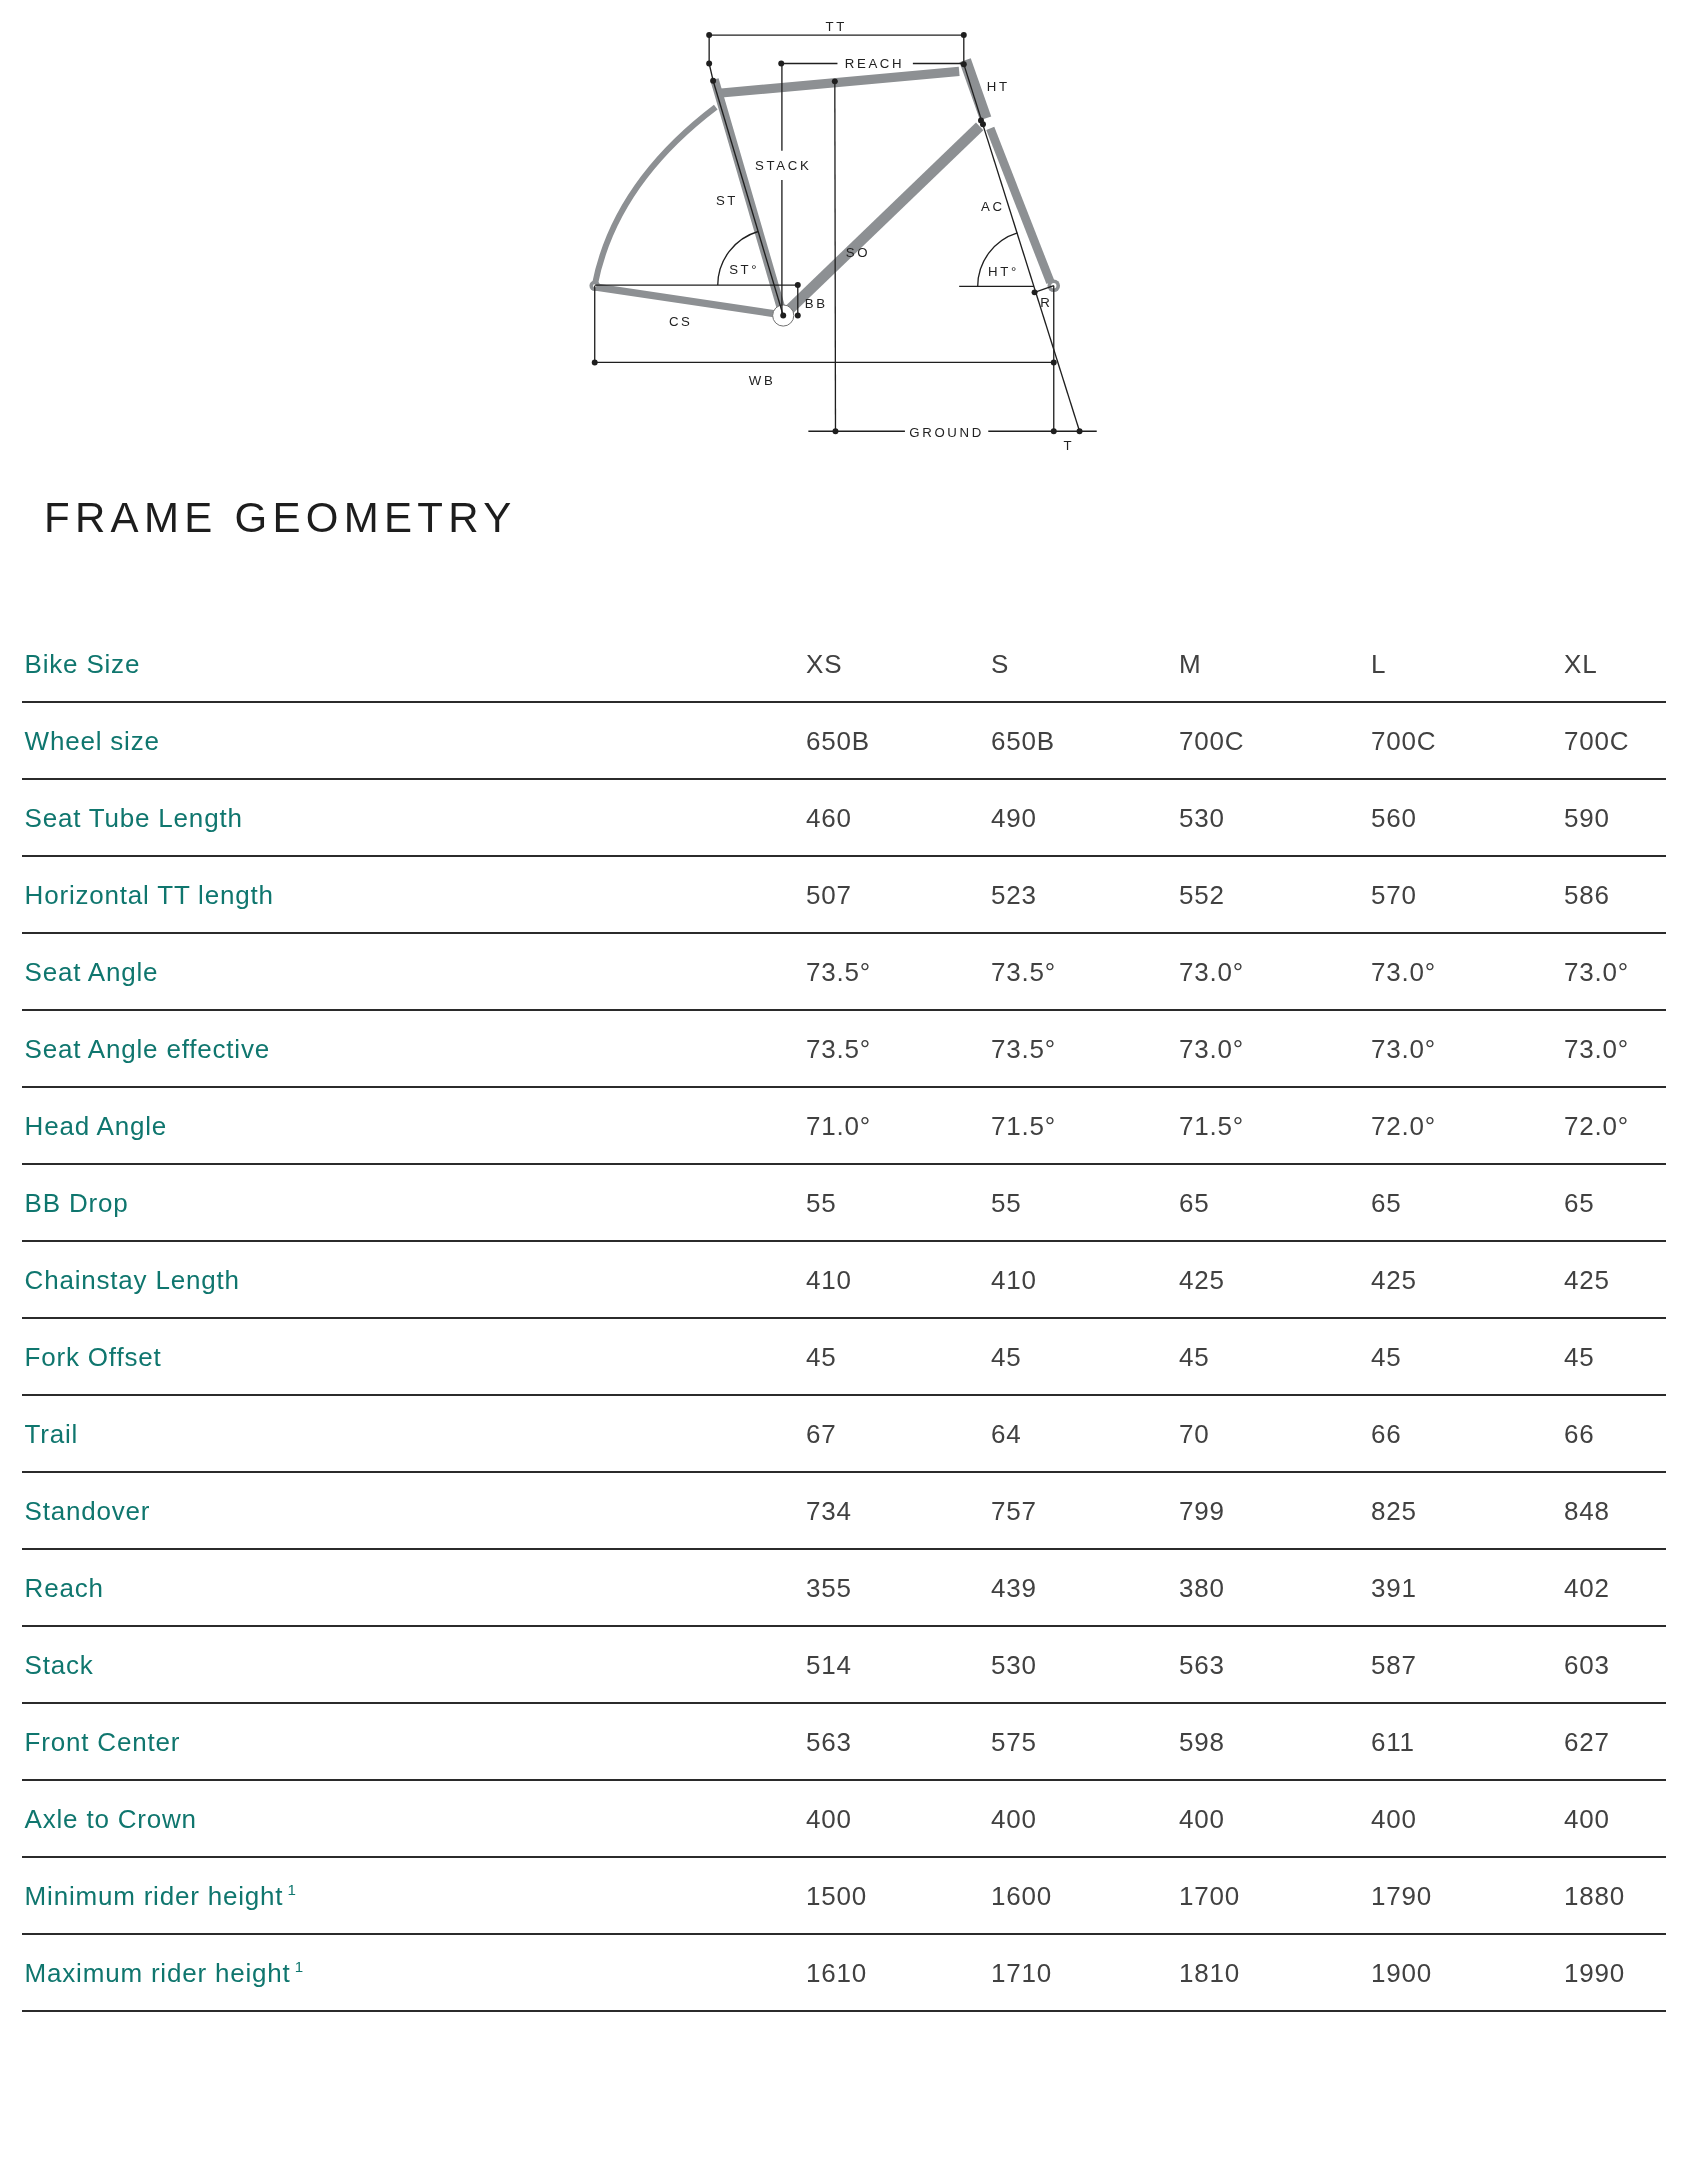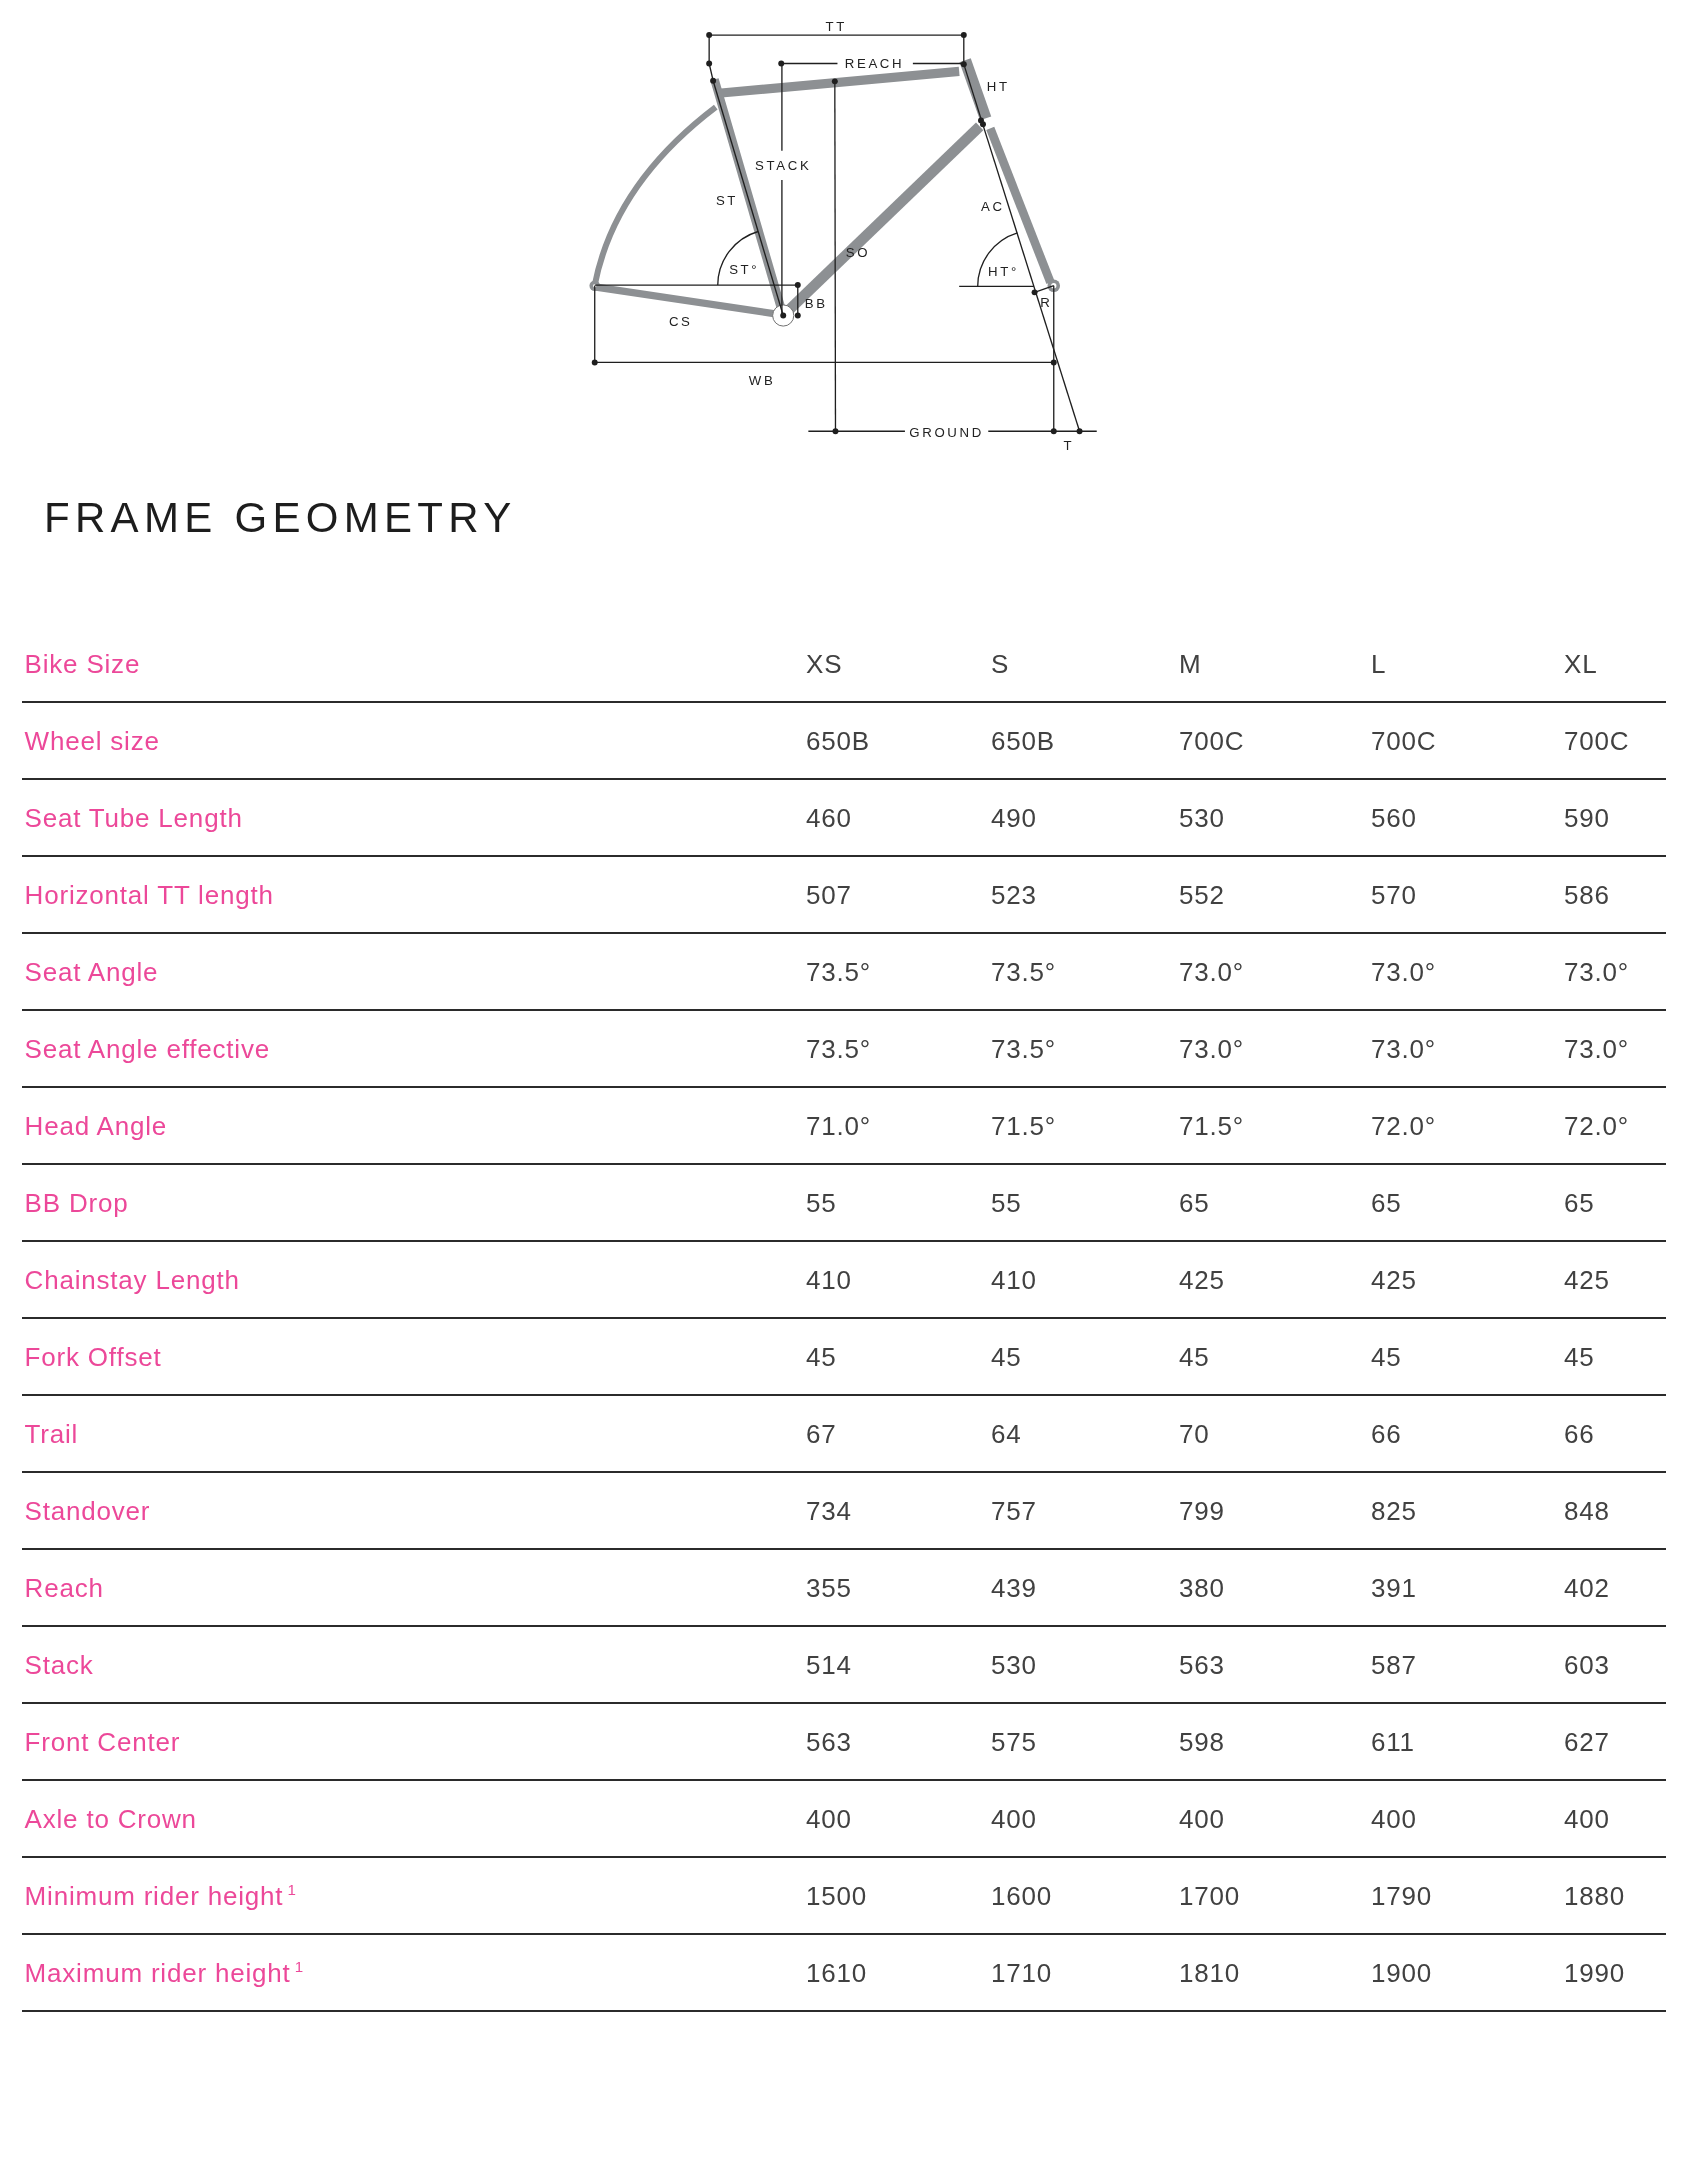--- a/index.html
+++ b/index.html
@@ -24,21 +24,21 @@
     color:#1d1d1d;white-space:nowrap;margin-left:20px;
   }
   
   .geo-table{position:absolute;left:22px;top:626px;width:1644px;}
   .geo-row{
     position:relative;height:77px;box-sizing:border-box;
     border-bottom:2.6px solid #2b2b2b;
   }
   .geo-row .rlabel{
     position:absolute;left:2.6px;top:50%;transform:translateY(-50%);
-    font-size:26px;color:#ec4899;letter-spacing:0.8px;white-space:nowrap;
+    font-size:26px;color:#0f766e;letter-spacing:0.8px;white-space:nowrap;
   }
   .geo-row .rlabel sup{font-size:58%;vertical-align:super;letter-spacing:0;}
   .geo-row .cell{
     position:absolute;top:50%;transform:translateY(-50%);
     font-size:26px;color:#414141;letter-spacing:0.8px;white-space:nowrap;
   }
   .geo-row .c0{left:784px;text-align:center;} .geo-row .c1{left:969px;}
   .geo-row .c2{left:1157px;} .geo-row .c3{left:1349px;}
   .geo-row .c4{left:1542px;}
 </style>

